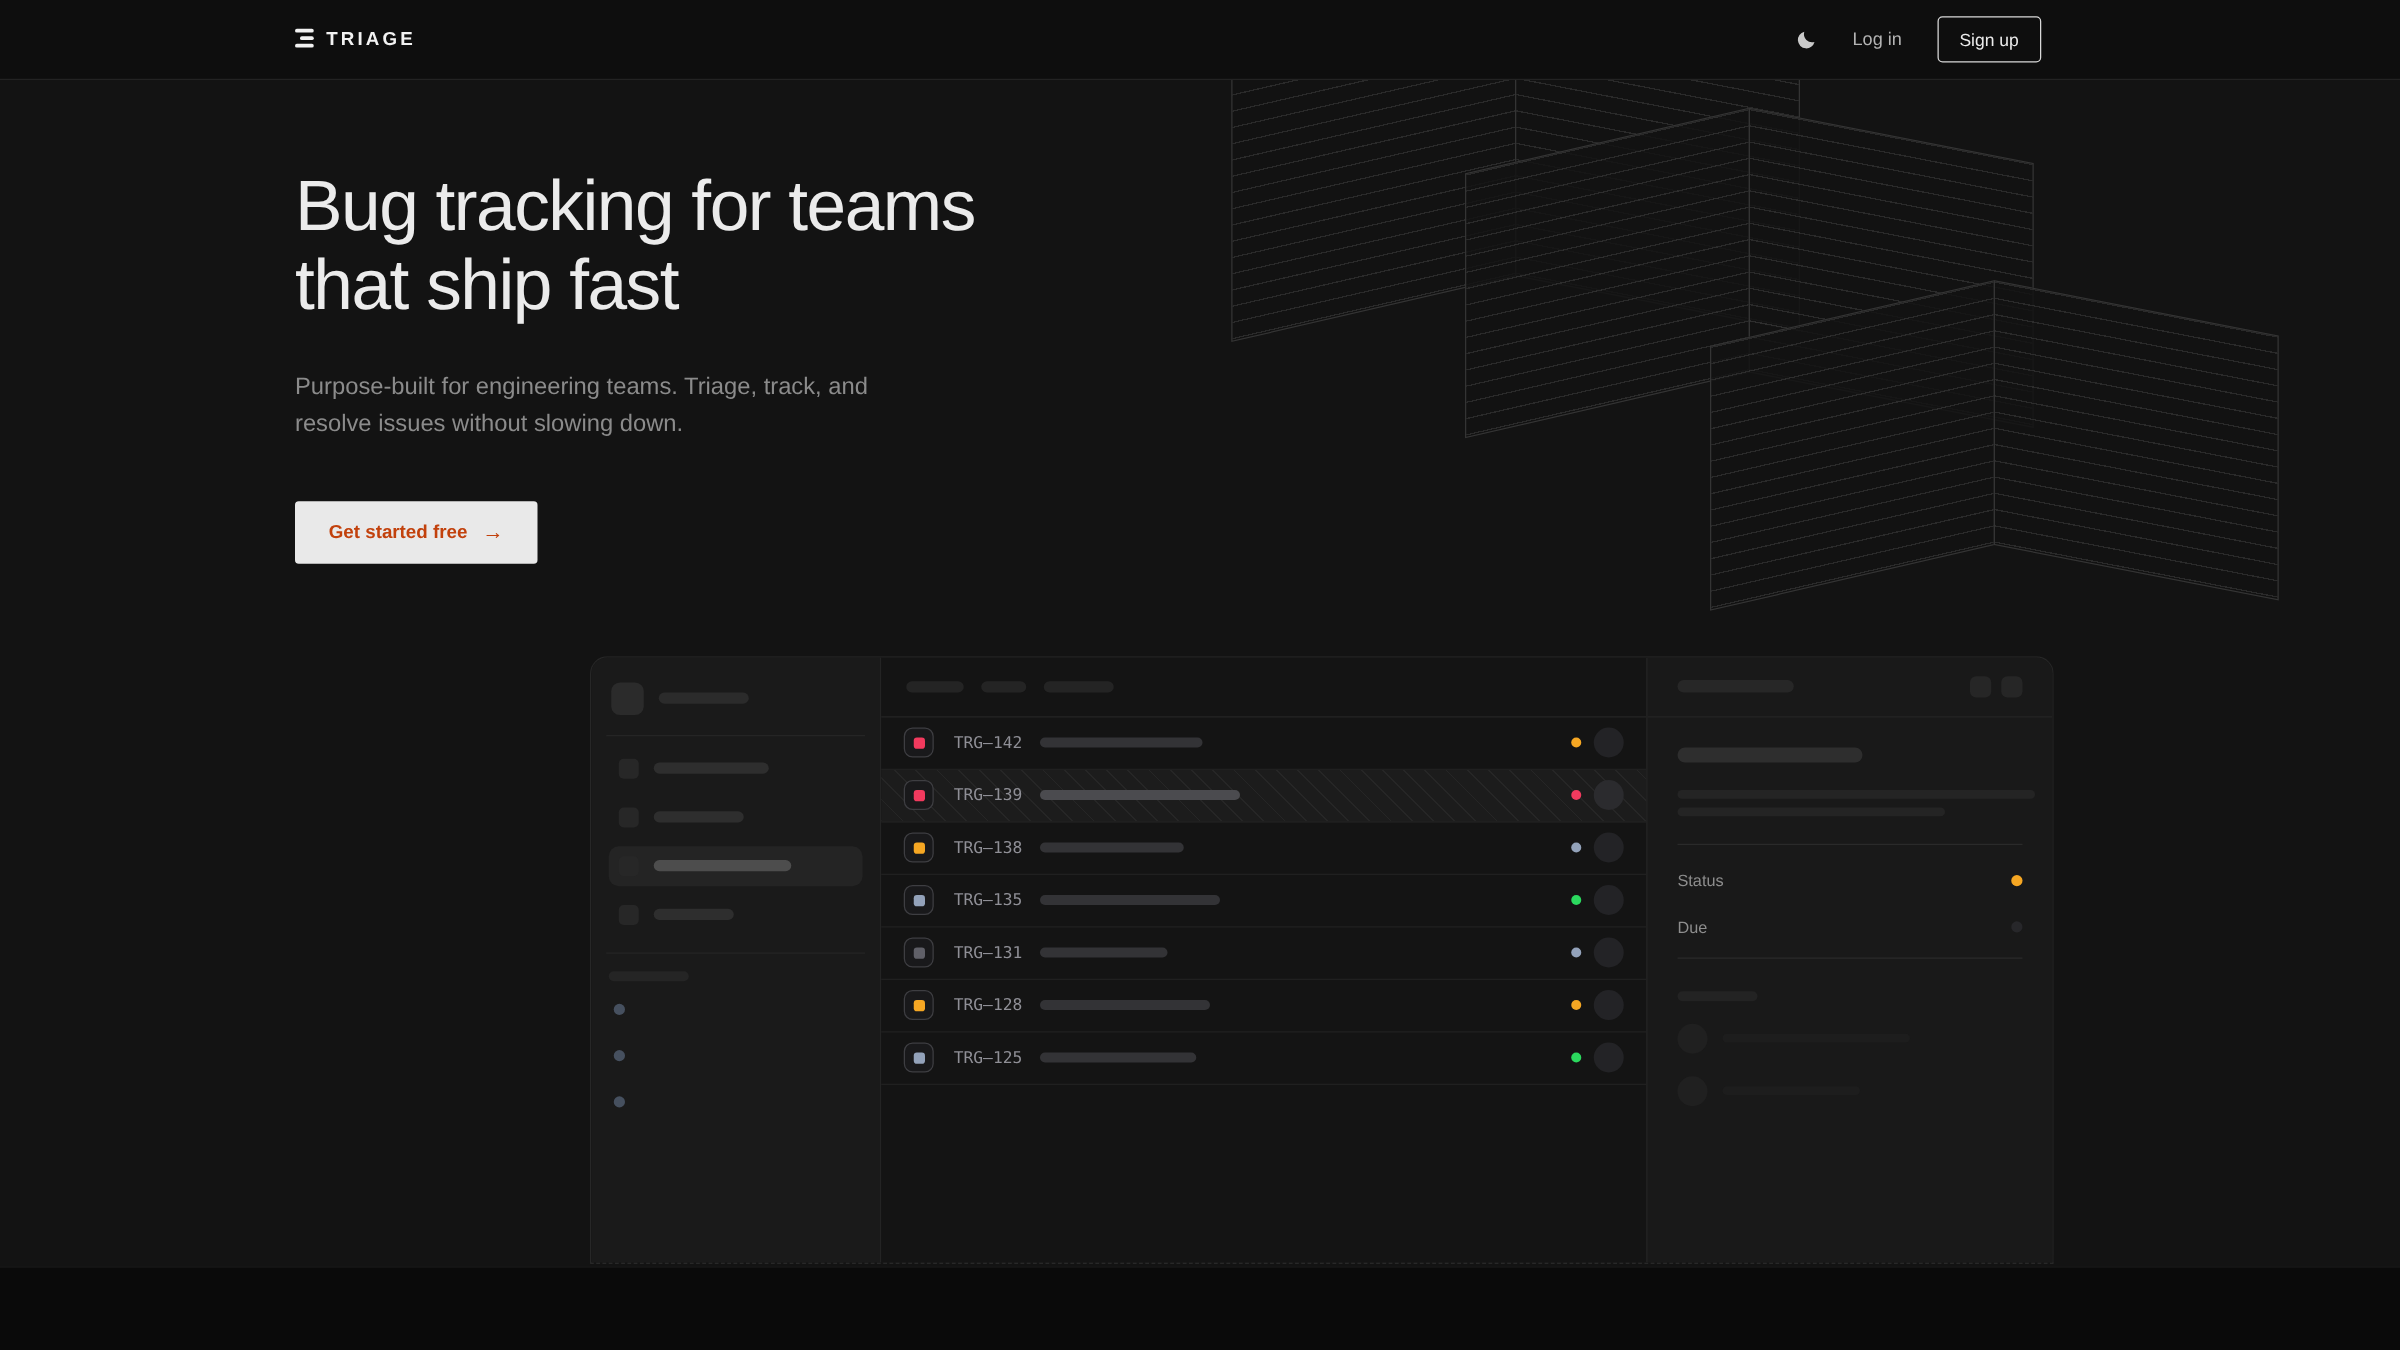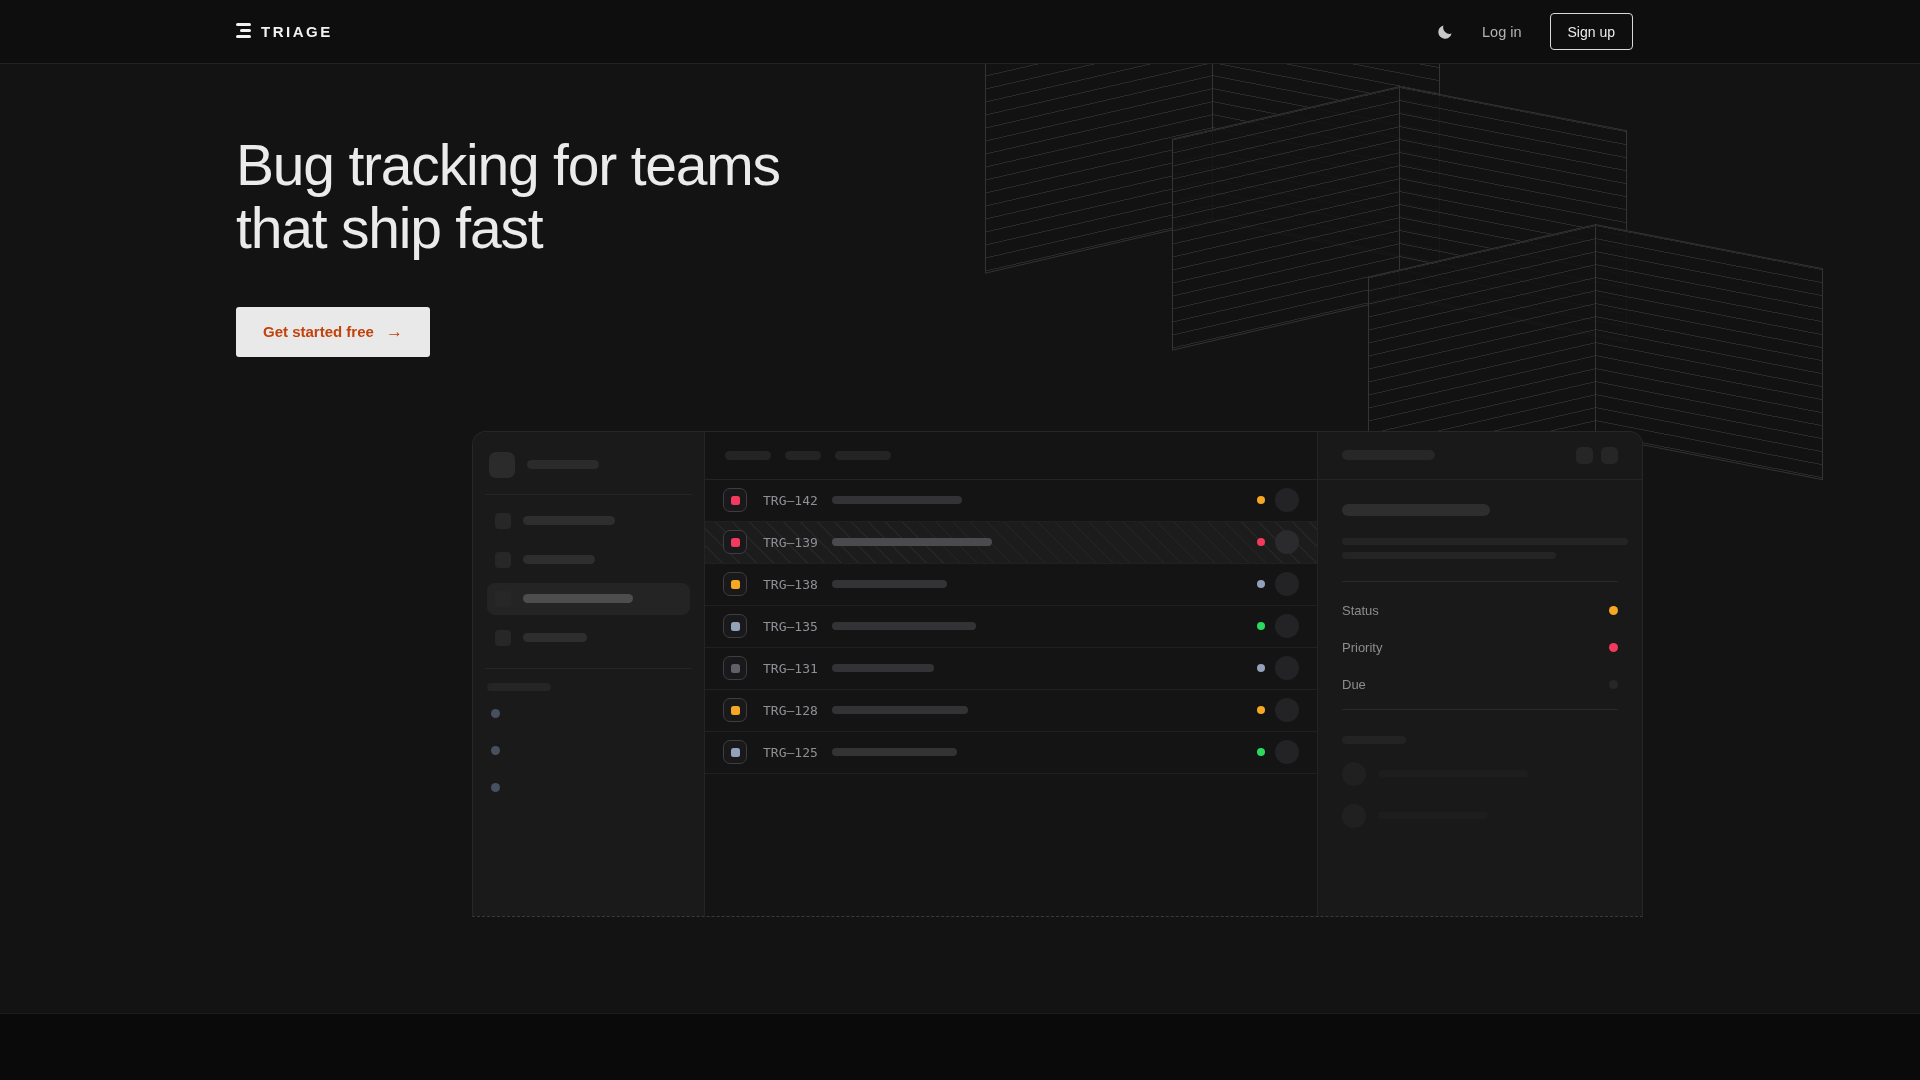--- a/index.html
+++ b/index.html
@@ -148,20 +148,21 @@
   <div class="sheet sheet-c">
     <div class="panel pl"></div>
       <div class="panel pr"></div>
   </div>
 
   <div class="hero-inner">
     <h1>
       <span>Bug tracking for teams</span><br>
       <span>that ship fast</span>
     </h1>
+    <p class="subtitle">Purpose-built for engineering teams. Triage, track, and resolve issues without slowing down.</p>
     <button class="cta">
       <span>Get started free</span>
       <span class="arrow">→</span>
     </button>
 
     
     <div class="card">
 
       <div class="m-side">
         <div class="m-profile">
@@ -298,24 +299,20 @@
         <div class="m-title"></div>
         <div class="m-line l1"></div>
         <div class="m-line l2"></div>
         <div class="m-hr"></div>
         <div id="prop-rows">
   <div class="prop-row">
     <span class="prop-label">Status</span>
     <span class="prop-dot" style="background: rgb(246, 167, 35);"></span>
   </div>
 
-  <div class="prop-row">
-    <span class="prop-label">Priority</span>
-    <span class="prop-dot" style="background: rgb(242, 58, 94);"></span>
-  </div>
 
 
   <div class="prop-row">
     <span class="prop-label">Due</span>
     <span class="prop-dot" style="background: rgb(39, 39, 42);"></span>
   </div>
 </div>
         <div class="m-hr" style="margin-top:6px"></div>
         <div class="m-sec2"></div>
         <div class="m-com">

